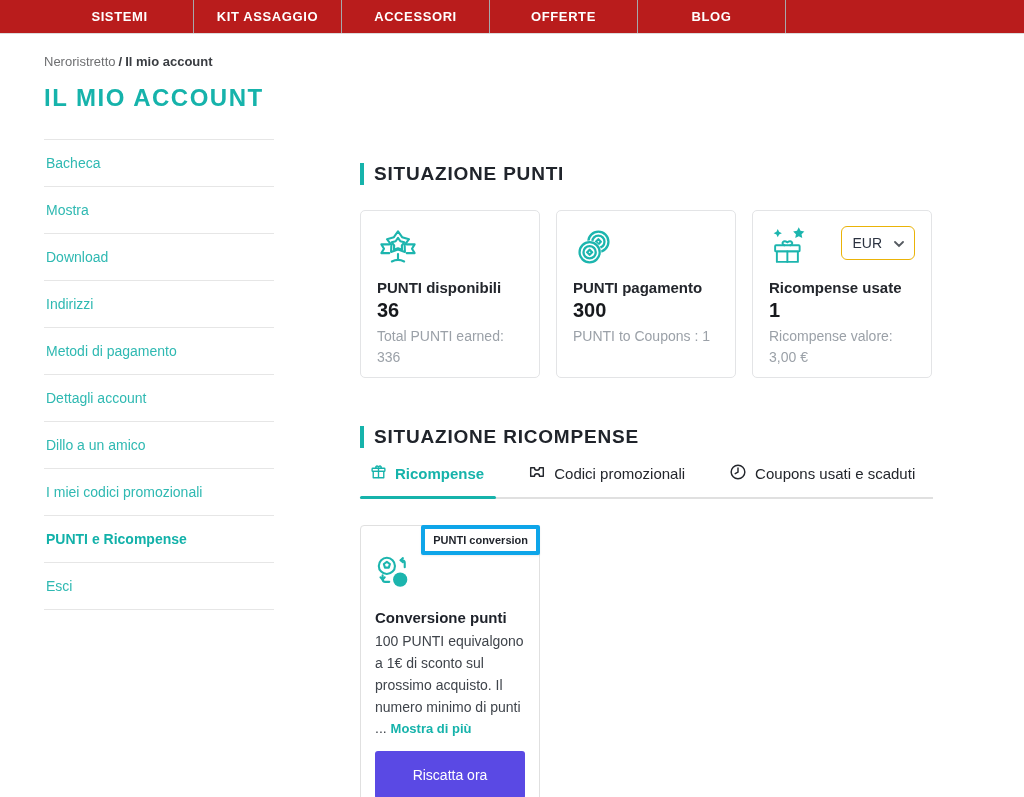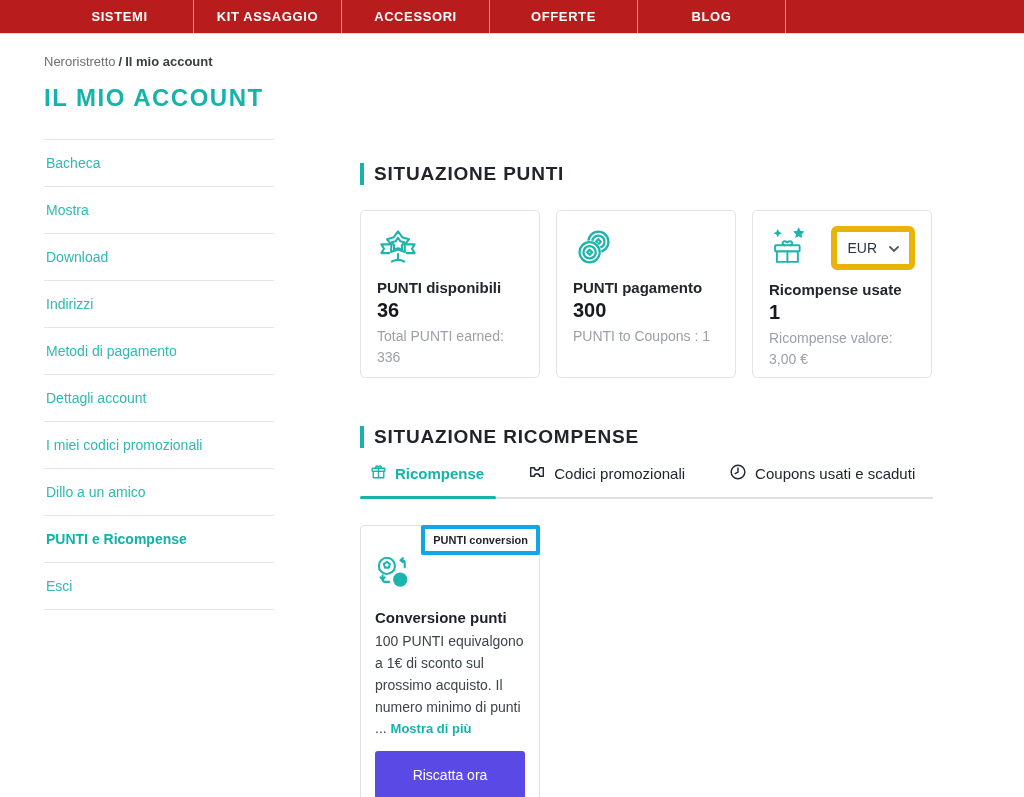--- a/index.html
+++ b/index.html
@@ -62,21 +62,21 @@
     border: 1px solid #e3e4e6; border-radius: 5px;
     padding: 15px 16px; background: #fff;
   }
   .card-head { display: flex; justify-content: space-between; align-items: flex-start; }
   .card .icon svg { display: block; }
   .card-label { font-size: 15px; font-weight: 700; color: #23262c; margin-top: 11px; }
   .card-value { font-size: 20px; font-weight: 800; color: #17191d; margin-top: 3px; }
   .card-sub   { font-size: 14px; color: #9ba1a8; margin-top: 4px; line-height: 1.5; }
 
   .currency-select {
-    border: 6px solid #eab308; border-radius: 6px;
+    border: 1px solid #eab308; border-radius: 6px;
     padding: 8px 10px; font-size: 14px; color: #2b3240;
     display: flex; align-items: center; gap: 12px; cursor: pointer; background: #fff;
   }
 
   
   .tabs { display: flex; gap: 30px; margin-top: 10px; border-bottom: 2px solid #e0e0e0; }
   .tab {
     display: flex; align-items: center; gap: 8px;
     padding: 0 12px 13px 2px; font-size: 15px; color: #23262c;
     cursor: pointer; position: relative; white-space: nowrap;
@@ -131,22 +131,22 @@
 <div class="layout">
 
   <nav class="sidebar">
     <ul>
       <li>Bacheca</li>
       <li>Mostra</li>
       <li>Download</li>
       <li>Indirizzi</li>
       <li>Metodi di pagamento</li>
       <li>Dettagli account</li>
+      <li>Dillo a un amico</li>
       <li>I miei codici promozionali</li>
-      <li>Dillo a un amico</li>
       <li class="active">PUNTI e Ricompense</li>
       <li>Esci</li>
     </ul>
   </nav>
 
   <main class="main">
 
     <h2 class="section-title first">SITUAZIONE PUNTI</h2>
 
     <div class="cards">

